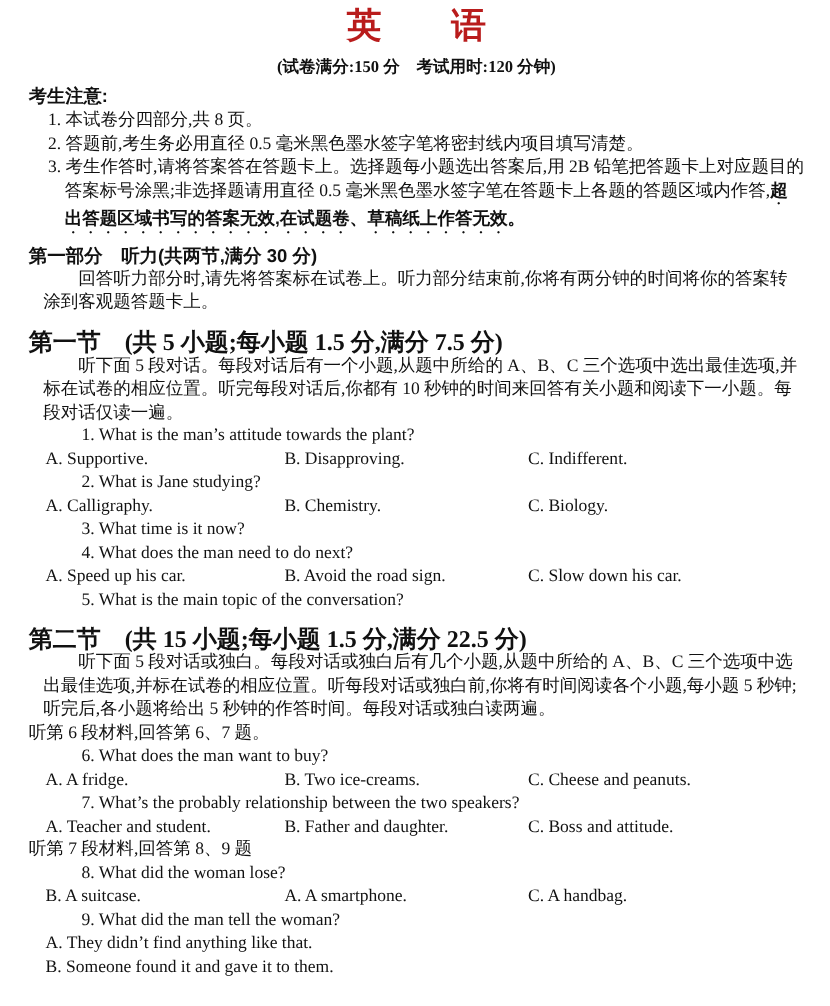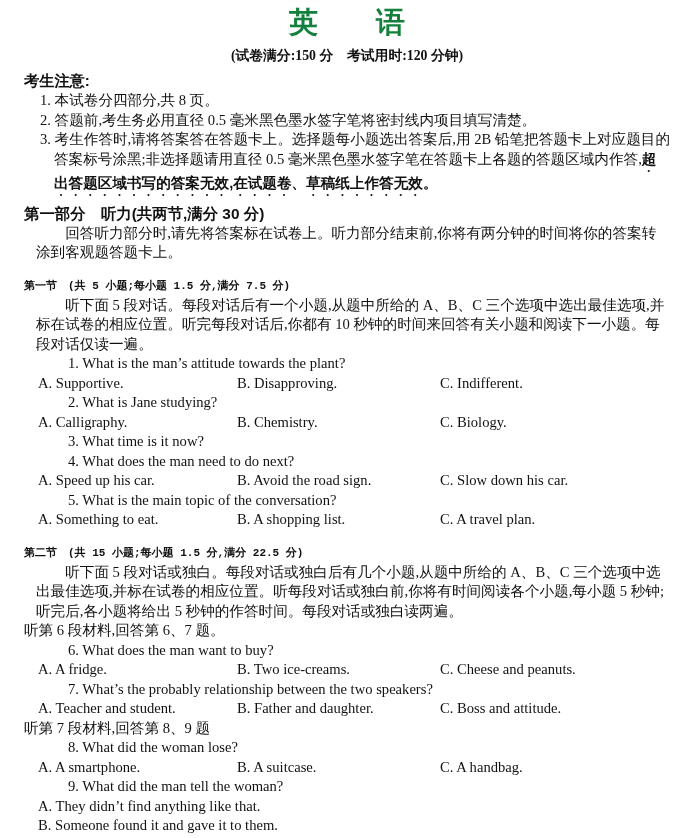--- a/index.html
+++ b/index.html
@@ -15,21 +15,21 @@
   }
   .page { padding: 4px 22px 0 24px; }
 
   .exam-title {
     text-align: center;
     font-family: "Liberation Sans", sans-serif;
     font-weight: bold;
     font-size: 29px;
     line-height: 36px;
     white-space: pre;
-    color: #15803d;
+    color: #b91c1c;
   }
   .exam-meta {
     text-align: center;
     font-weight: bold;
     font-size: 13.8px;
     line-height: 20px;
     margin-top: 6px;
   }
 
   .notice { margin-top: 4px; }
@@ -54,23 +54,23 @@
   }
 
   .part-heading {
     font-family: "Liberation Sans", sans-serif;
     font-weight: bold;
     font-size: 15.4px;
     line-height: 21px;
     margin-top: 5px;
   }
   .sec-heading {
-    font-family: Liberation Mono, monospace;
+    font-family: Liberation Serif, serif;
     font-weight: bold;
-    font-size: 11px;
+    font-size: 20px;
     line-height: 20px;
   }
   .intro { text-indent: 2em; margin-left: 12px; }
   .section { margin-top: 13px; }
 
   .q-text { line-height: 19.5px; margin-left: 44px; }
   .q-options {
     display: grid;
     grid-template-columns: 199px 203px 1fr;
     padding-left: 14px;
@@ -128,25 +128,20 @@
       <div class="q-text"><span>4.</span> <span>What does the man need to do next?</span></div>
       <div class="q-options">
         <span class="opt">A. Speed up his car.</span>
         <span class="opt">B. Avoid the road sign.</span>
         <span class="opt">C. Slow down his car.</span>
       </div>
     </div>
 
     <div class="question">
       <div class="q-text"><span>5.</span> <span>What is the main topic of the conversation?</span></div>
-      <div class="q-options">
-        <span class="opt">A. Something to eat.</span>
-        <span class="opt">B. A shopping list.</span>
-        <span class="opt">C. A travel plan.</span>
-      </div>
     </div>
   </div>
 
   <div class="section">
     <div class="sec-heading">第二节　(共 15 小题;每小题 1.5 分,满分 22.5 分)</div>
     <div class="intro">听下面 5 段对话或独白。每段对话或独白后有几个小题,从题中所给的 A、B、C 三个选项中选出最佳选项,并标在试卷的相应位置。听每段对话或独白前,你将有时间阅读各个小题,每小题 5 秒钟;听完后,各小题将给出 5 秒钟的作答时间。每段对话或独白读两遍。</div>
     <div class="material">听第 6 段材料,回答第 6、7 题。</div>
 
     <div class="question">
       <div class="q-text"><span>6.</span> <span>What does the man want to buy?</span></div>
@@ -164,22 +159,22 @@
         <span class="opt">B. Father and daughter.</span>
         <span class="opt">C. Boss and attitude.</span>
       </div>
     </div>
 
     <div class="material">听第 7 段材料,回答第 8、9 题</div>
 
     <div class="question">
       <div class="q-text"><span>8.</span> <span>What did the woman lose?</span></div>
       <div class="q-options">
+        <span class="opt">B. A suitcase.</span>
         <span class="opt">A. A smartphone.</span>
-        <span class="opt">B. A suitcase.</span>
         <span class="opt">C. A handbag.</span>
       </div>
     </div>
 
     <div class="question">
       <div class="q-text"><span>9.</span> <span>What did the man tell the woman?</span></div>
       <div class="q-options stacked">
         <span class="opt">A. They didn’t find anything like that.</span>
         <span class="opt">B. Someone found it and gave it to them.</span>
 

